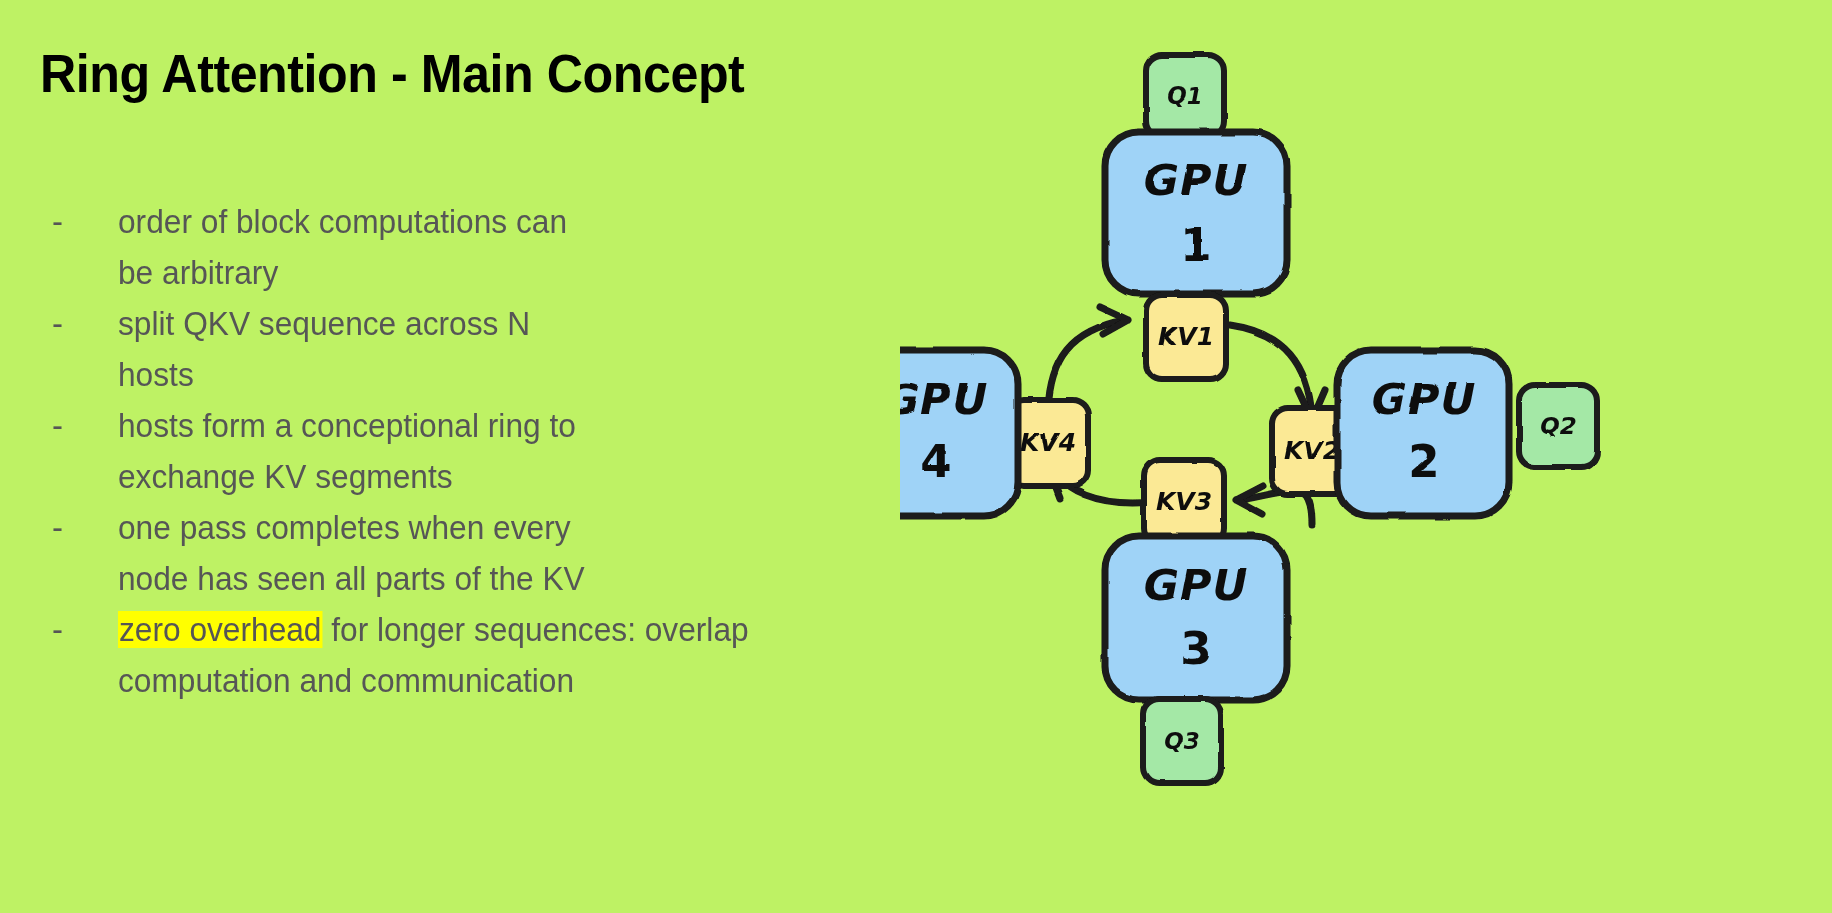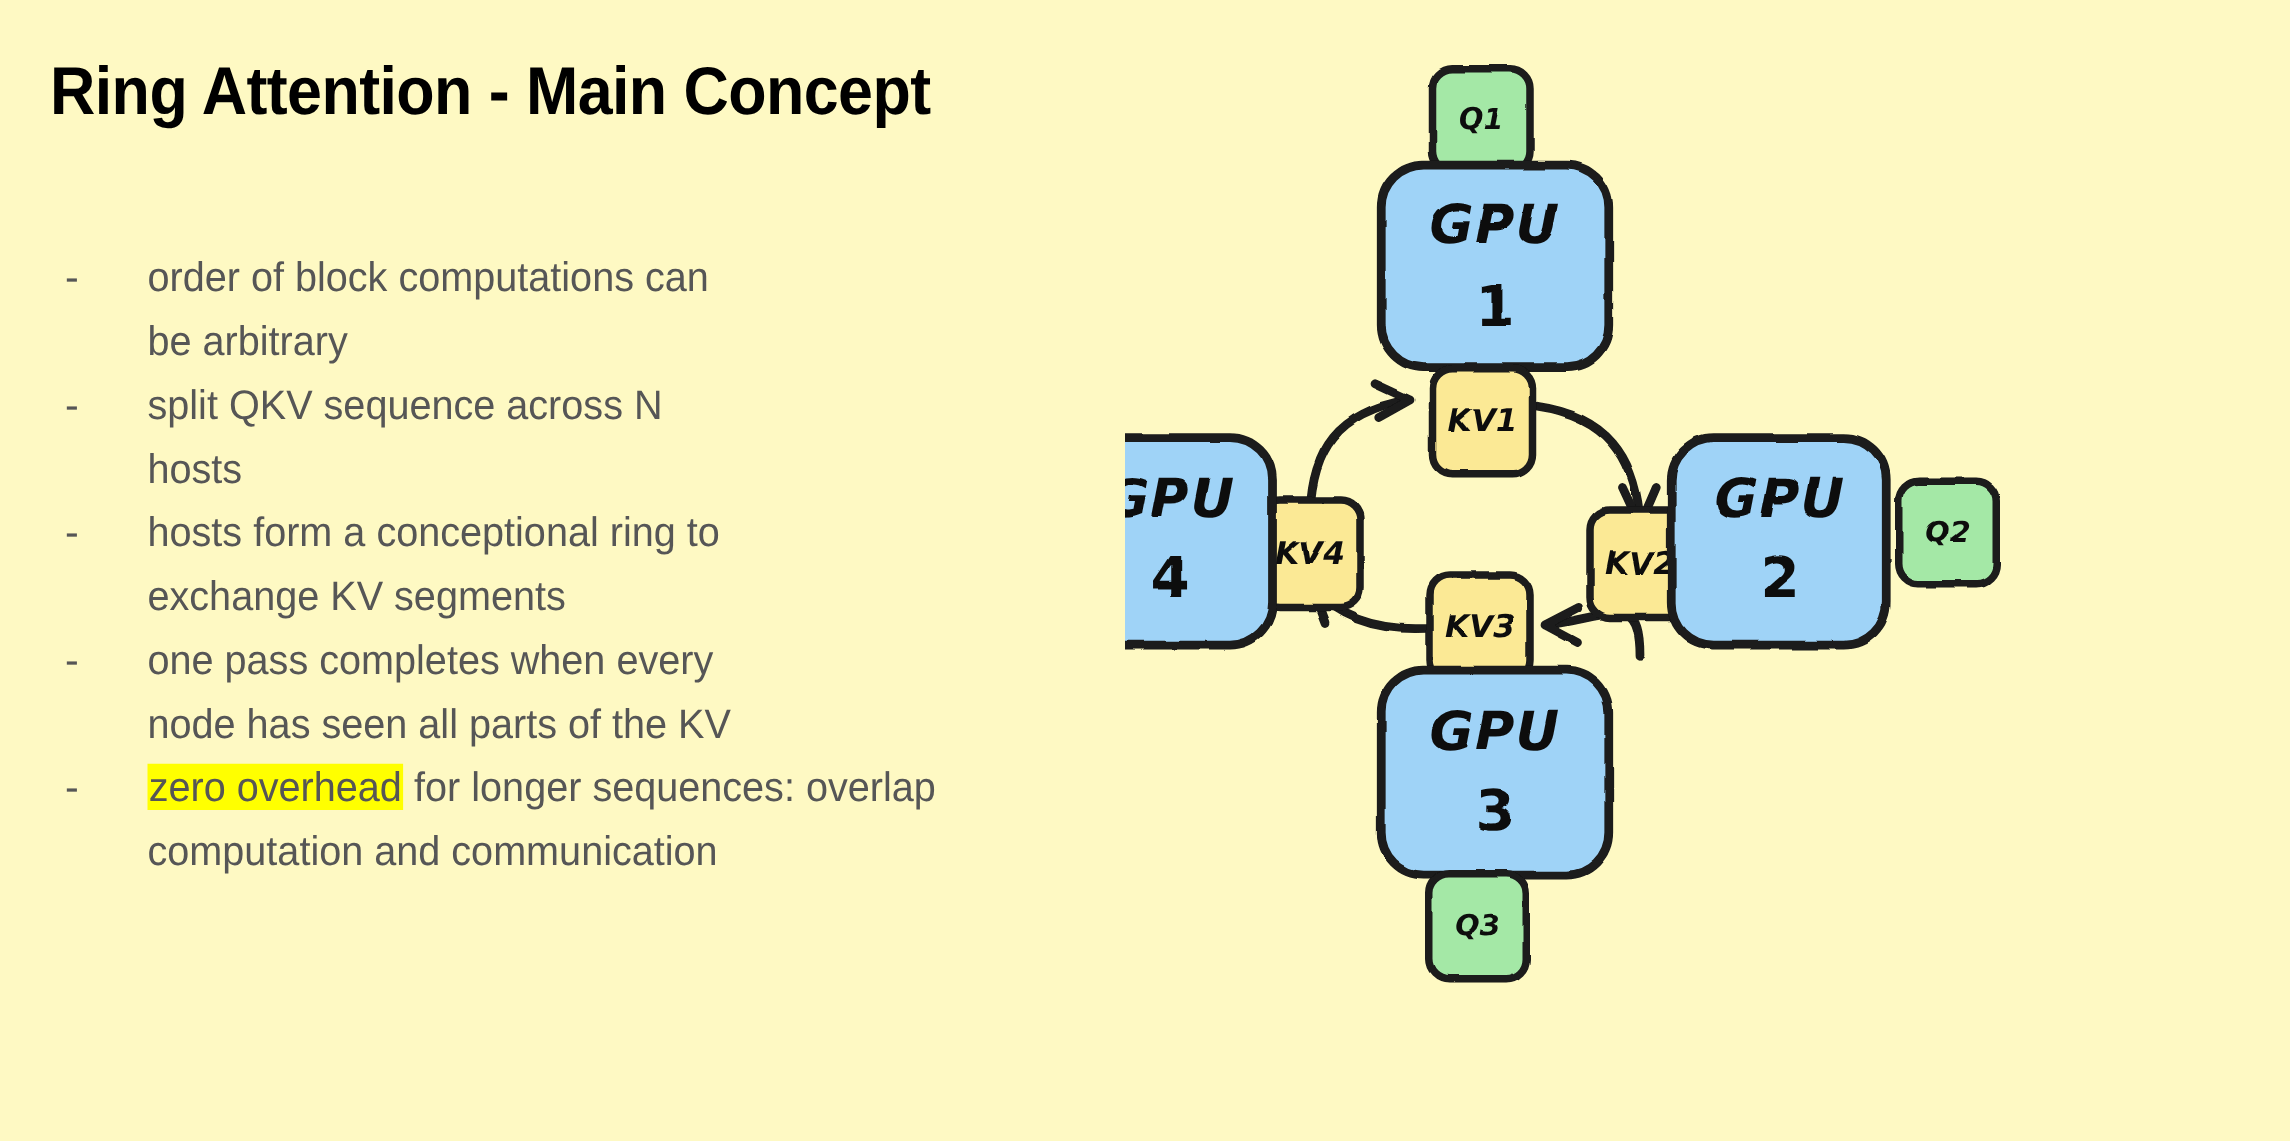--- a/index.html
+++ b/index.html
@@ -11,21 +11,21 @@
     width: 1832px;
     height: 913px;
     overflow: hidden;
     font-family: "Liberation Sans", sans-serif;
     position: relative;
   }
 
   #slide {
     position: absolute;
     inset: 0;
-    background: #fef9c3;
+    background: #bef264;
   }
 
   
   #slide-title {
     position: absolute;
     left: 40px;
     top: 42px;
     font-family: "Liberation Sans", sans-serif;
     font-weight: bold;
     font-size: 54px;

